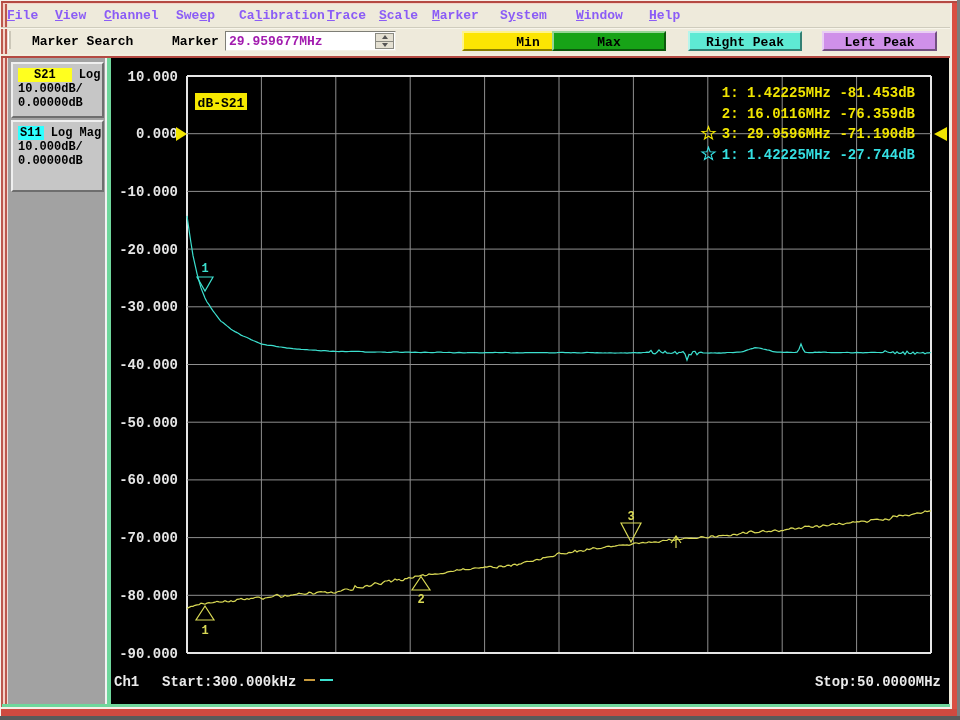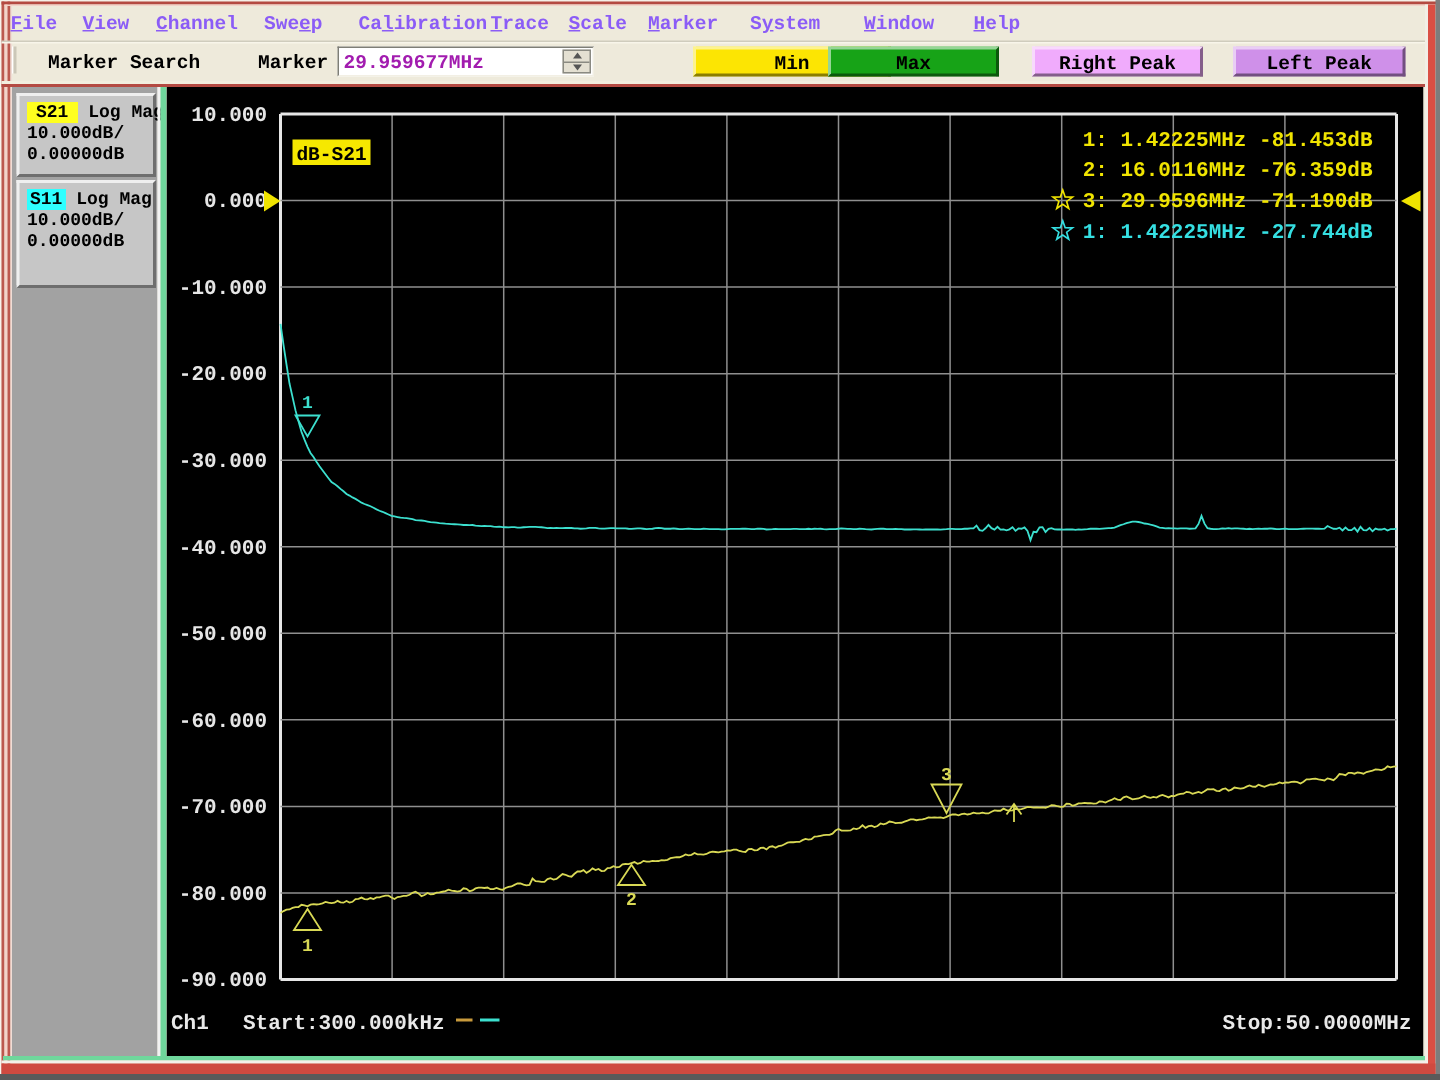--- a/index.html
+++ b/index.html
@@ -68,28 +68,28 @@
  border-top:1px solid #7e7e76;border-left:1px solid #7e7e76;border-bottom:1px solid #f2efe4;border-right:1px solid #f2efe4;box-sizing:border-box;"></div>
 <div class="abs" style="left:229px;top:34px;font-size:13px;color:#a21caf;white-space:pre;">29.959677MHz</div>
 <div class="abs" style="left:375px;top:33px;width:19px;height:16px;background:#e4e0d2;border:1px solid #8a8a82;box-sizing:border-box;">
  <div class="abs" style="left:6px;top:1px;width:0;height:0;border-left:3px solid transparent;border-right:3px solid transparent;border-bottom:4px solid #555;"></div>
  <div class="abs" style="left:0;top:7px;width:17px;height:1px;background:#8a8a82;"></div>
  <div class="abs" style="left:6px;top:9px;width:0;height:0;border-left:3px solid transparent;border-right:3px solid transparent;border-top:4px solid #555;"></div>
 </div>
 
 <div class="abs btn" style="left:419px;width:132px;background:#fce503;margin-left:43px;">Min</div>
 <div class="abs btn" style="left:552px;width:114px;background:#17a317;">Max</div>
-<div class="abs btn" style="left:688px;width:114px;background:#f0abfc;">Right Peak</div>
+<div class="abs btn" style="left:688px;width:114px;background:#5eead4;">Right Peak</div>
 <div class="abs btn" style="left:822px;width:115px;background:#cf90e9;">Left Peak</div>
 
 <div class="abs" style="left:1px;top:54px;width:949px;height:2px;background:#f2eede;"></div>
 <div class="abs" style="left:1px;top:56px;width:949px;height:2px;background:#b44a42;"></div>
 
 <div class="abs" style="left:8px;top:58px;width:97px;height:646px;background:#a2a2a2;"></div>
-<div class="panel abs" style="top:62px;height:56px;"><span style="background:#ffff1f;padding:0 6px;">S21</span> Log Mag
+<div class="panel abs" style="top:62px;height:56px;"><span style="background:#ffff1f;padding:0 16px;">S21</span> Log Mag
 10.000dB/
 0.00000dB</div>
 <div class="panel abs" style="top:120px;height:72px;"><span style="background:#2fffff;padding:0 2px;">S11</span> Log Mag
 10.000dB/
 0.00000dB</div>
 
 <div class="abs" style="left:105px;top:58px;width:2px;height:646px;background:#f2f2f2;"></div>
 <div class="abs" style="left:107px;top:58px;width:4px;height:646px;background:#6fd79c;"></div>
 
 <svg class="abs" style="left:111px;top:58px;font-family:'Liberation Mono',monospace;font-weight:bold;" width="838" height="646" viewBox="0 0 838 646">

